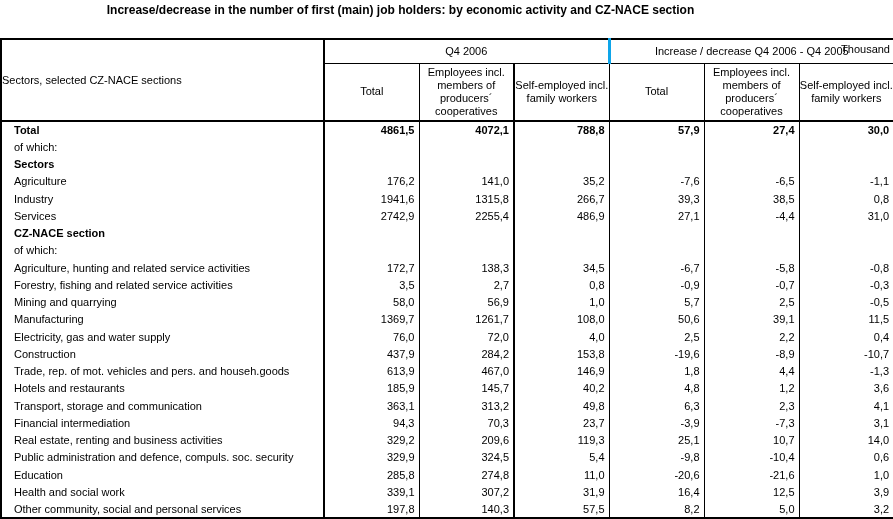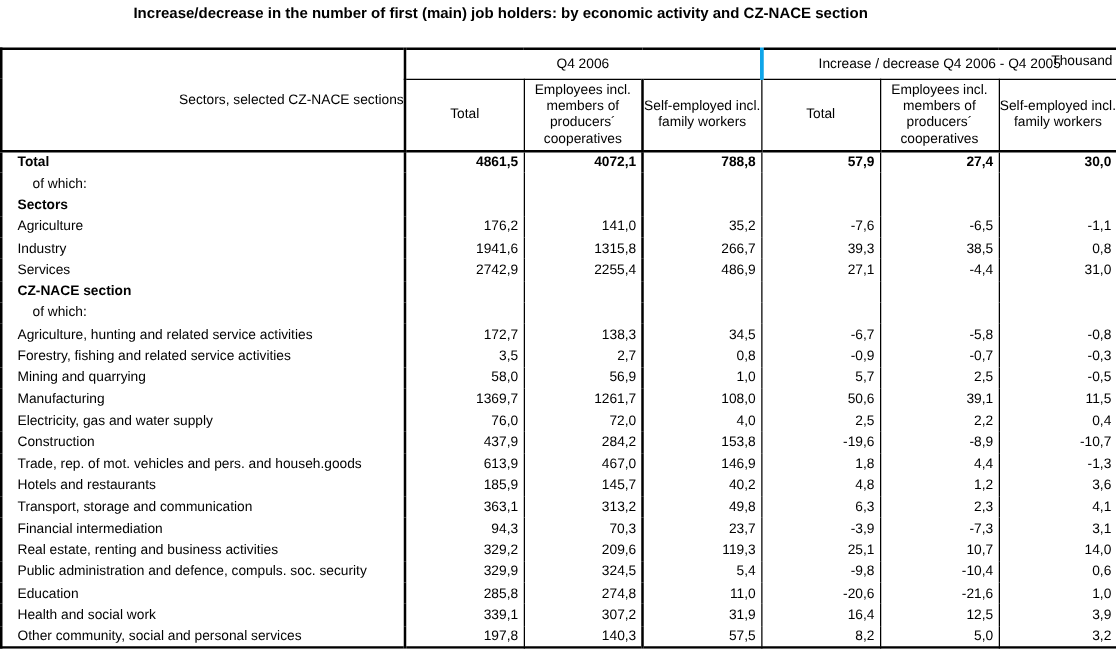--- a/index.html
+++ b/index.html
@@ -26,41 +26,41 @@
   }
   th, td {
     padding: 0; margin: 0;
     font-size: 11px; font-weight: normal;
     overflow: hidden;
   }
   th.rowhead {
     width: 323px;
     border-right: 2px solid #000;
     border-bottom: 2px solid #000;
-    text-align: right; vertical-align: middle;
+    text-align: left; vertical-align: middle;
     white-space: nowrap;
   }
   th.group {
     height: 24px;
     border-bottom: 1px solid #000;
     text-align: center; vertical-align: middle;
     white-space: nowrap;
   }
   th.group-first { border-right: 3px solid #0ea5e9; }
   th.colhead {
     height: 58px;
     border-bottom: 2px solid #000;
     text-align: center; vertical-align: middle;
     white-space: normal; line-height: 13px;
   }
   .br1 { border-right: 1px solid #000; }
   .br2 { border-right: 2px solid #000; }
   tbody td { height: 17.26px; white-space: nowrap; vertical-align: middle; }
   td.label { text-align: left; padding-left: 12px; }
-  td.label.indent { padding-left: 24px; }
+  td.label.indent { padding-left: 12px; }
   td.num { text-align: right; padding-right: 4px; }
   tr.bold td { font-weight: bold; }
 </style>
 </head>
 <body>
 
 <div class="page-title">Increase/decrease in the number of first (main) job holders: by economic activity and CZ-NACE section</div>
 <div class="unit-label">Thousand</div>
 
 <table class="data-table">

